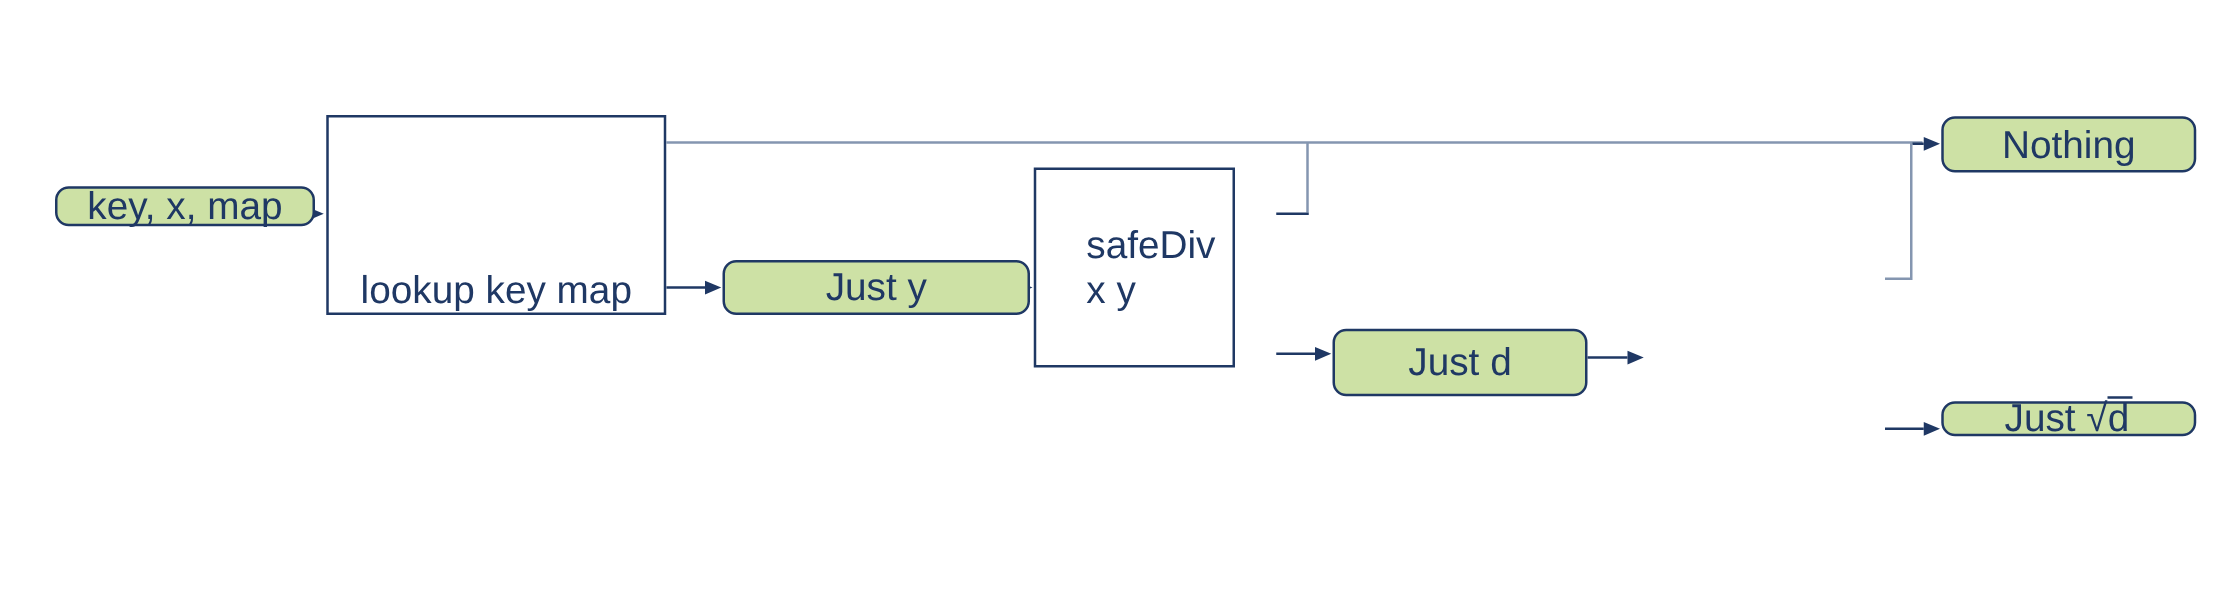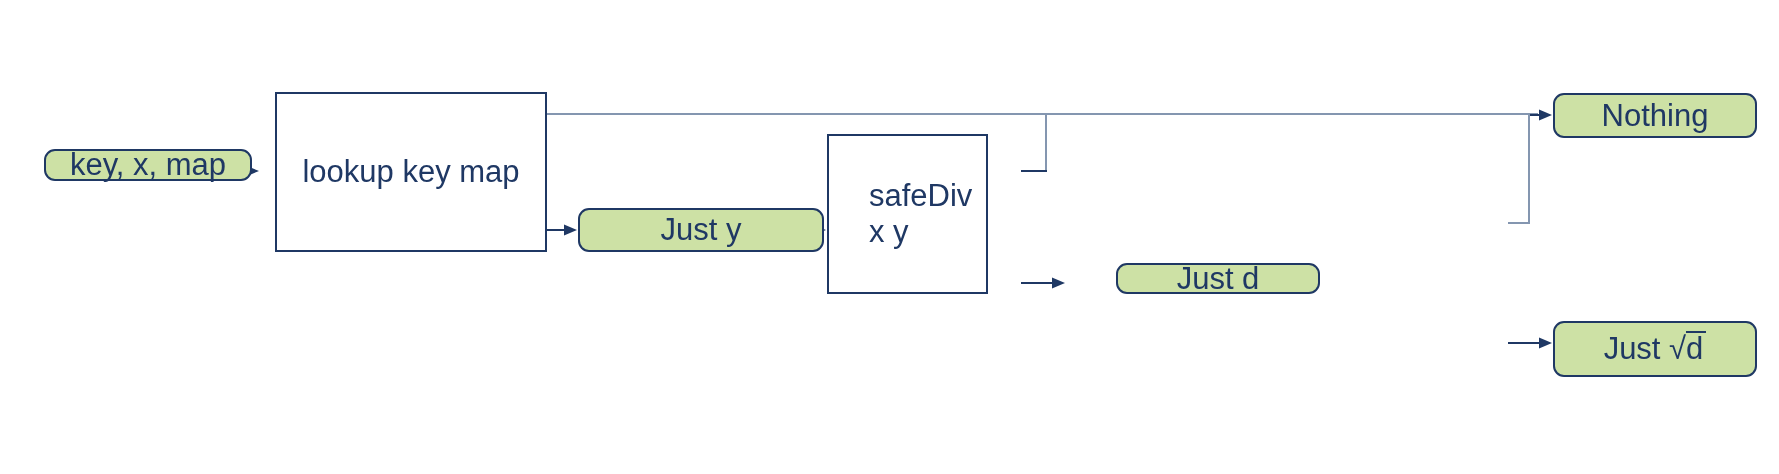--- a/index.html
+++ b/index.html
@@ -3,27 +3,27 @@
 <meta charset="utf-8">
 <style>
   html,body{margin:0;padding:0;background:#ffffff;}
   .stage{position:relative;width:1779px;height:474px;background:#ffffff;
          font-family:"Liberation Sans",sans-serif;color:#1f3864;overflow:hidden;}
   .node{position:absolute;display:flex;align-items:center;justify-content:center;
         font-size:31px;box-sizing:border-box;border:2px solid #1f3864;background:#fff;}
   .green{background:#cde1a5;border-radius:11px;}
   .wires{position:absolute;left:0;top:0;}
   #n-input   {left:10px;  top:149px; width:208px; height:32px;margin-left:34px;}
-  #n-lookup  {left:275px; top:92px;  width:272px; height:160px;}
+  #n-lookup  {left:261px; top:92px;  width:272px; height:160px;align-items:flex-end;}
   #n-justy   {left:578px; top:208px; width:246px; height:44px;}
   #n-safediv {left:827px; top:134px; width:161px; height:160px;padding-left:40px;}
-  #n-justd   {left:1116px;top:263px; width:204px; height:31px;}
+  #n-justd   {left:1066px;top:263px; width:204px; height:54px;}
   #n-saferoot{left:1316px;top:206px; width:192px; height:157px;}
   #n-nothing {left:1553px;top:93px;  width:204px; height:45px;justify-content:center;}
-  #n-justsqrt{left:1553px;top:321px; width:204px; height:56px;}
+  #n-justsqrt{left:1553px;top:321px; width:204px; height:28px;}
   .radicand{border-top:2px solid #1f3864;padding-right:3px;line-height:1.05;display:inline-block;}
 </style>
 </head>
 <body>
 
 <div class="stage">
 
   <svg class="wires" width="1779" height="474">
 
     <path d="M533 114 H1538" stroke="#8496b0" stroke-width="2" fill="none"></path>

